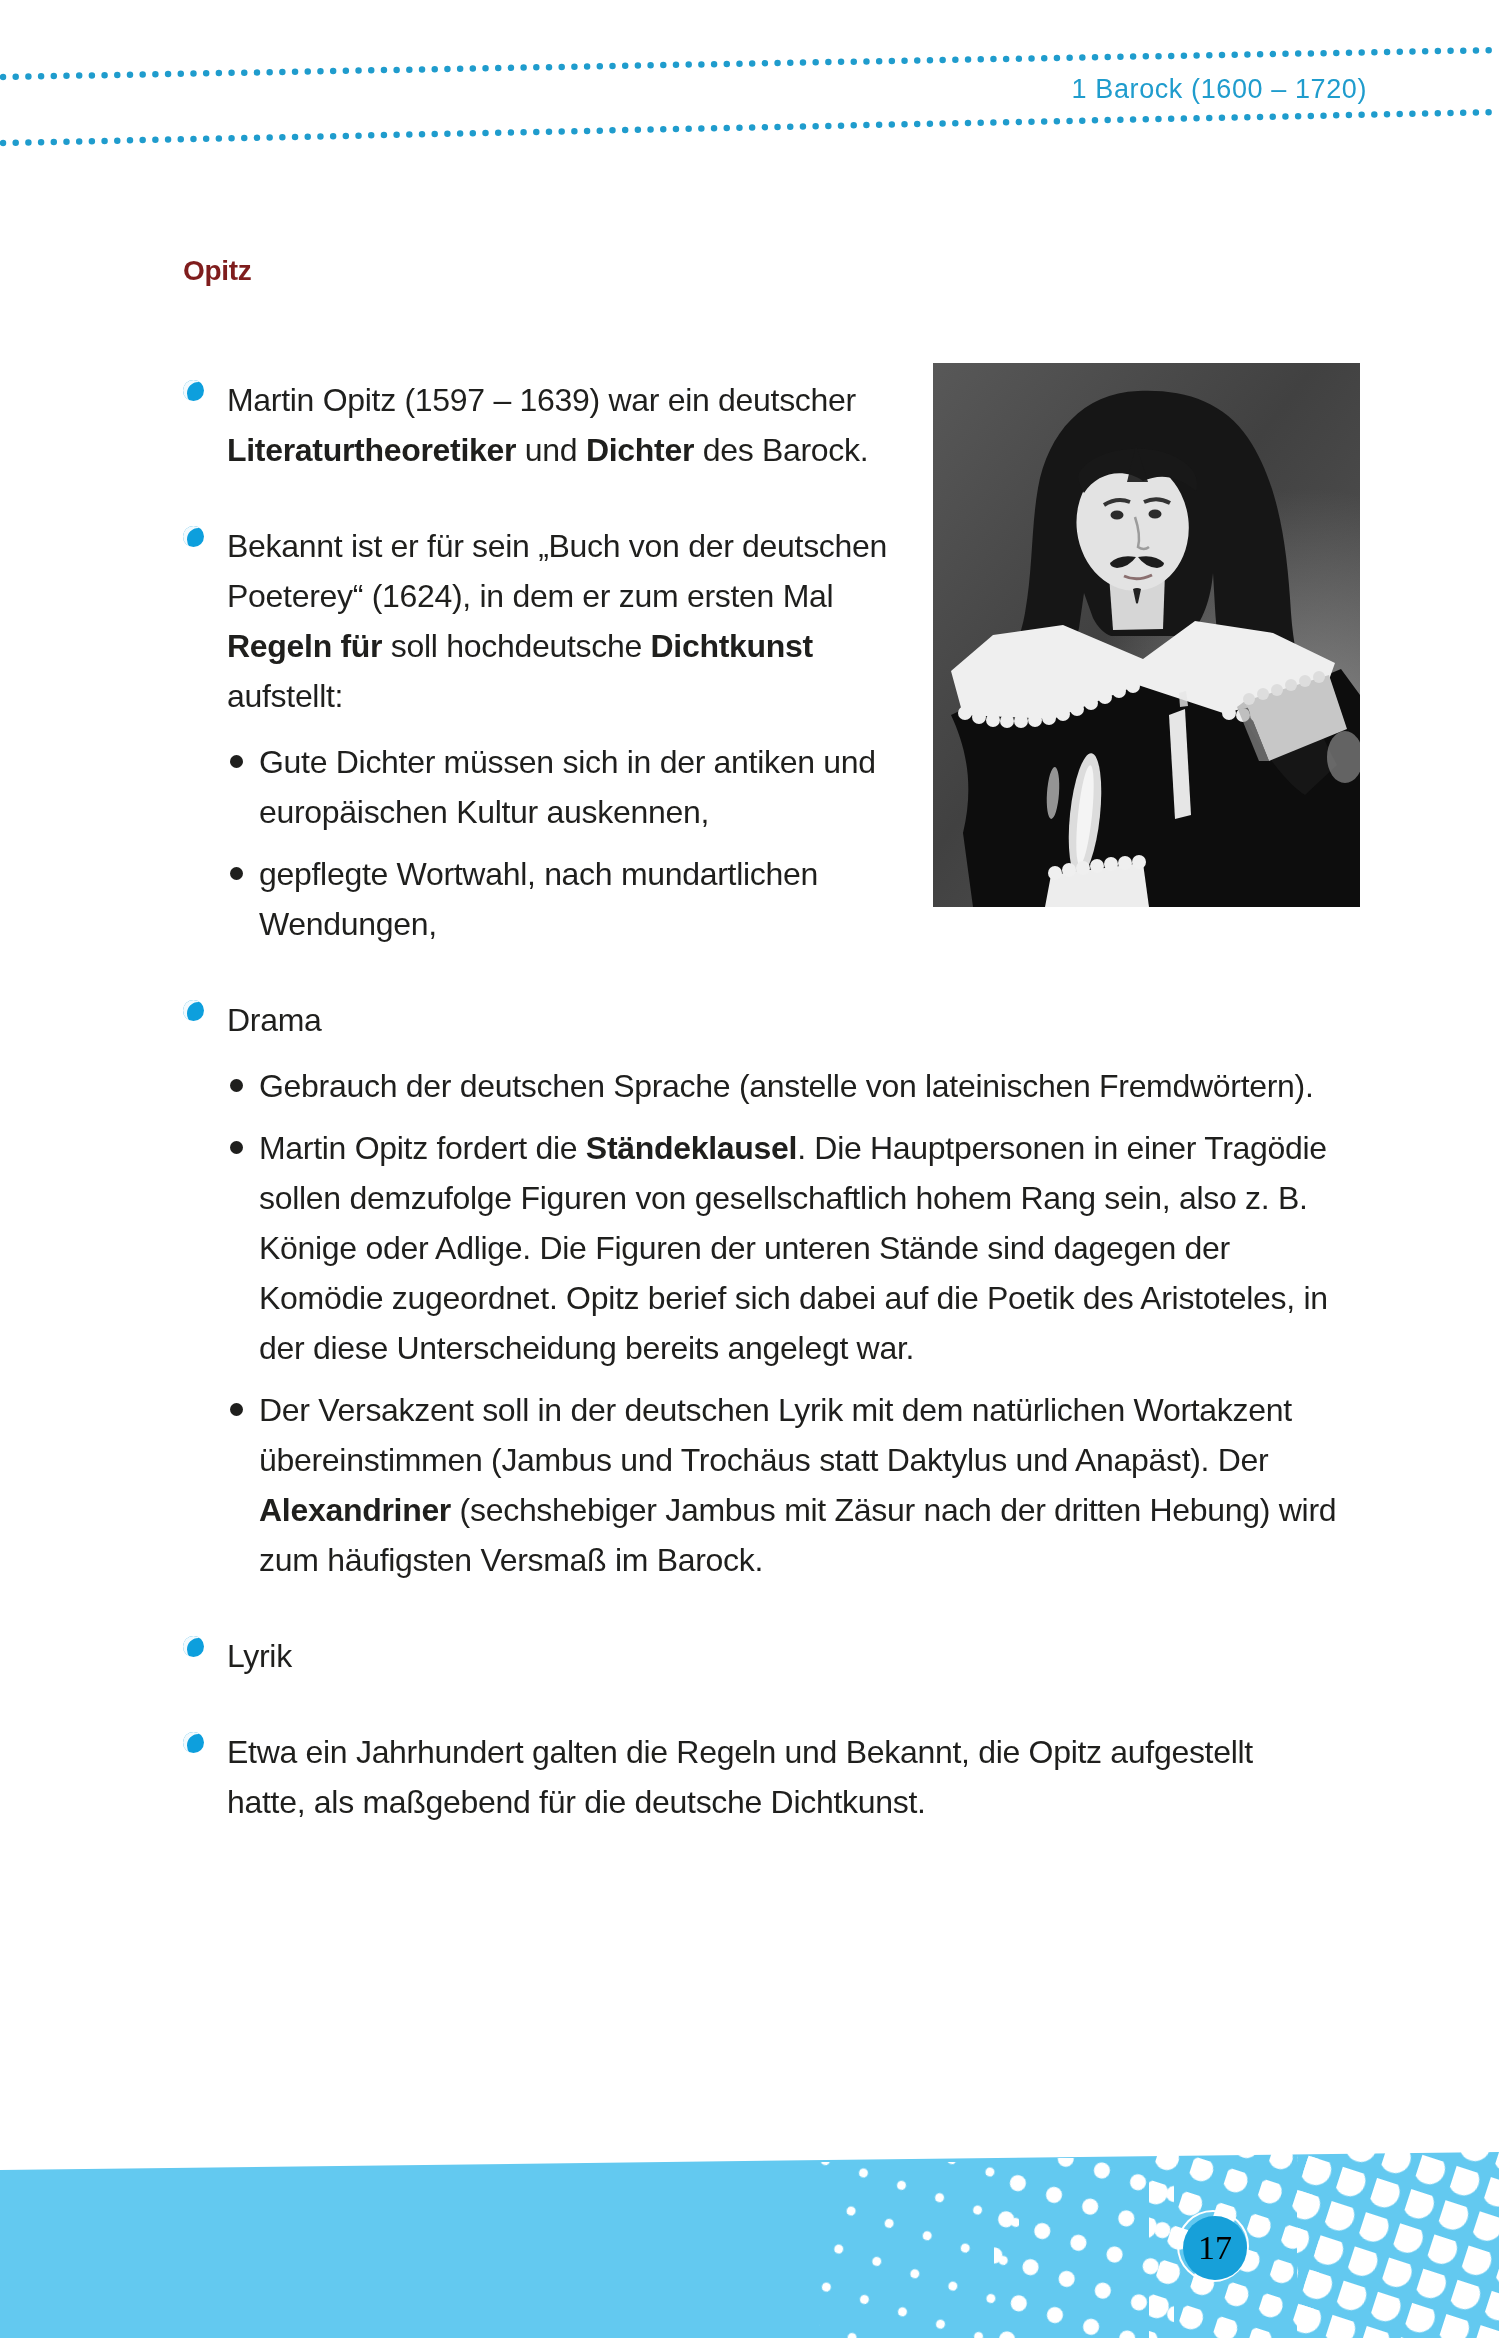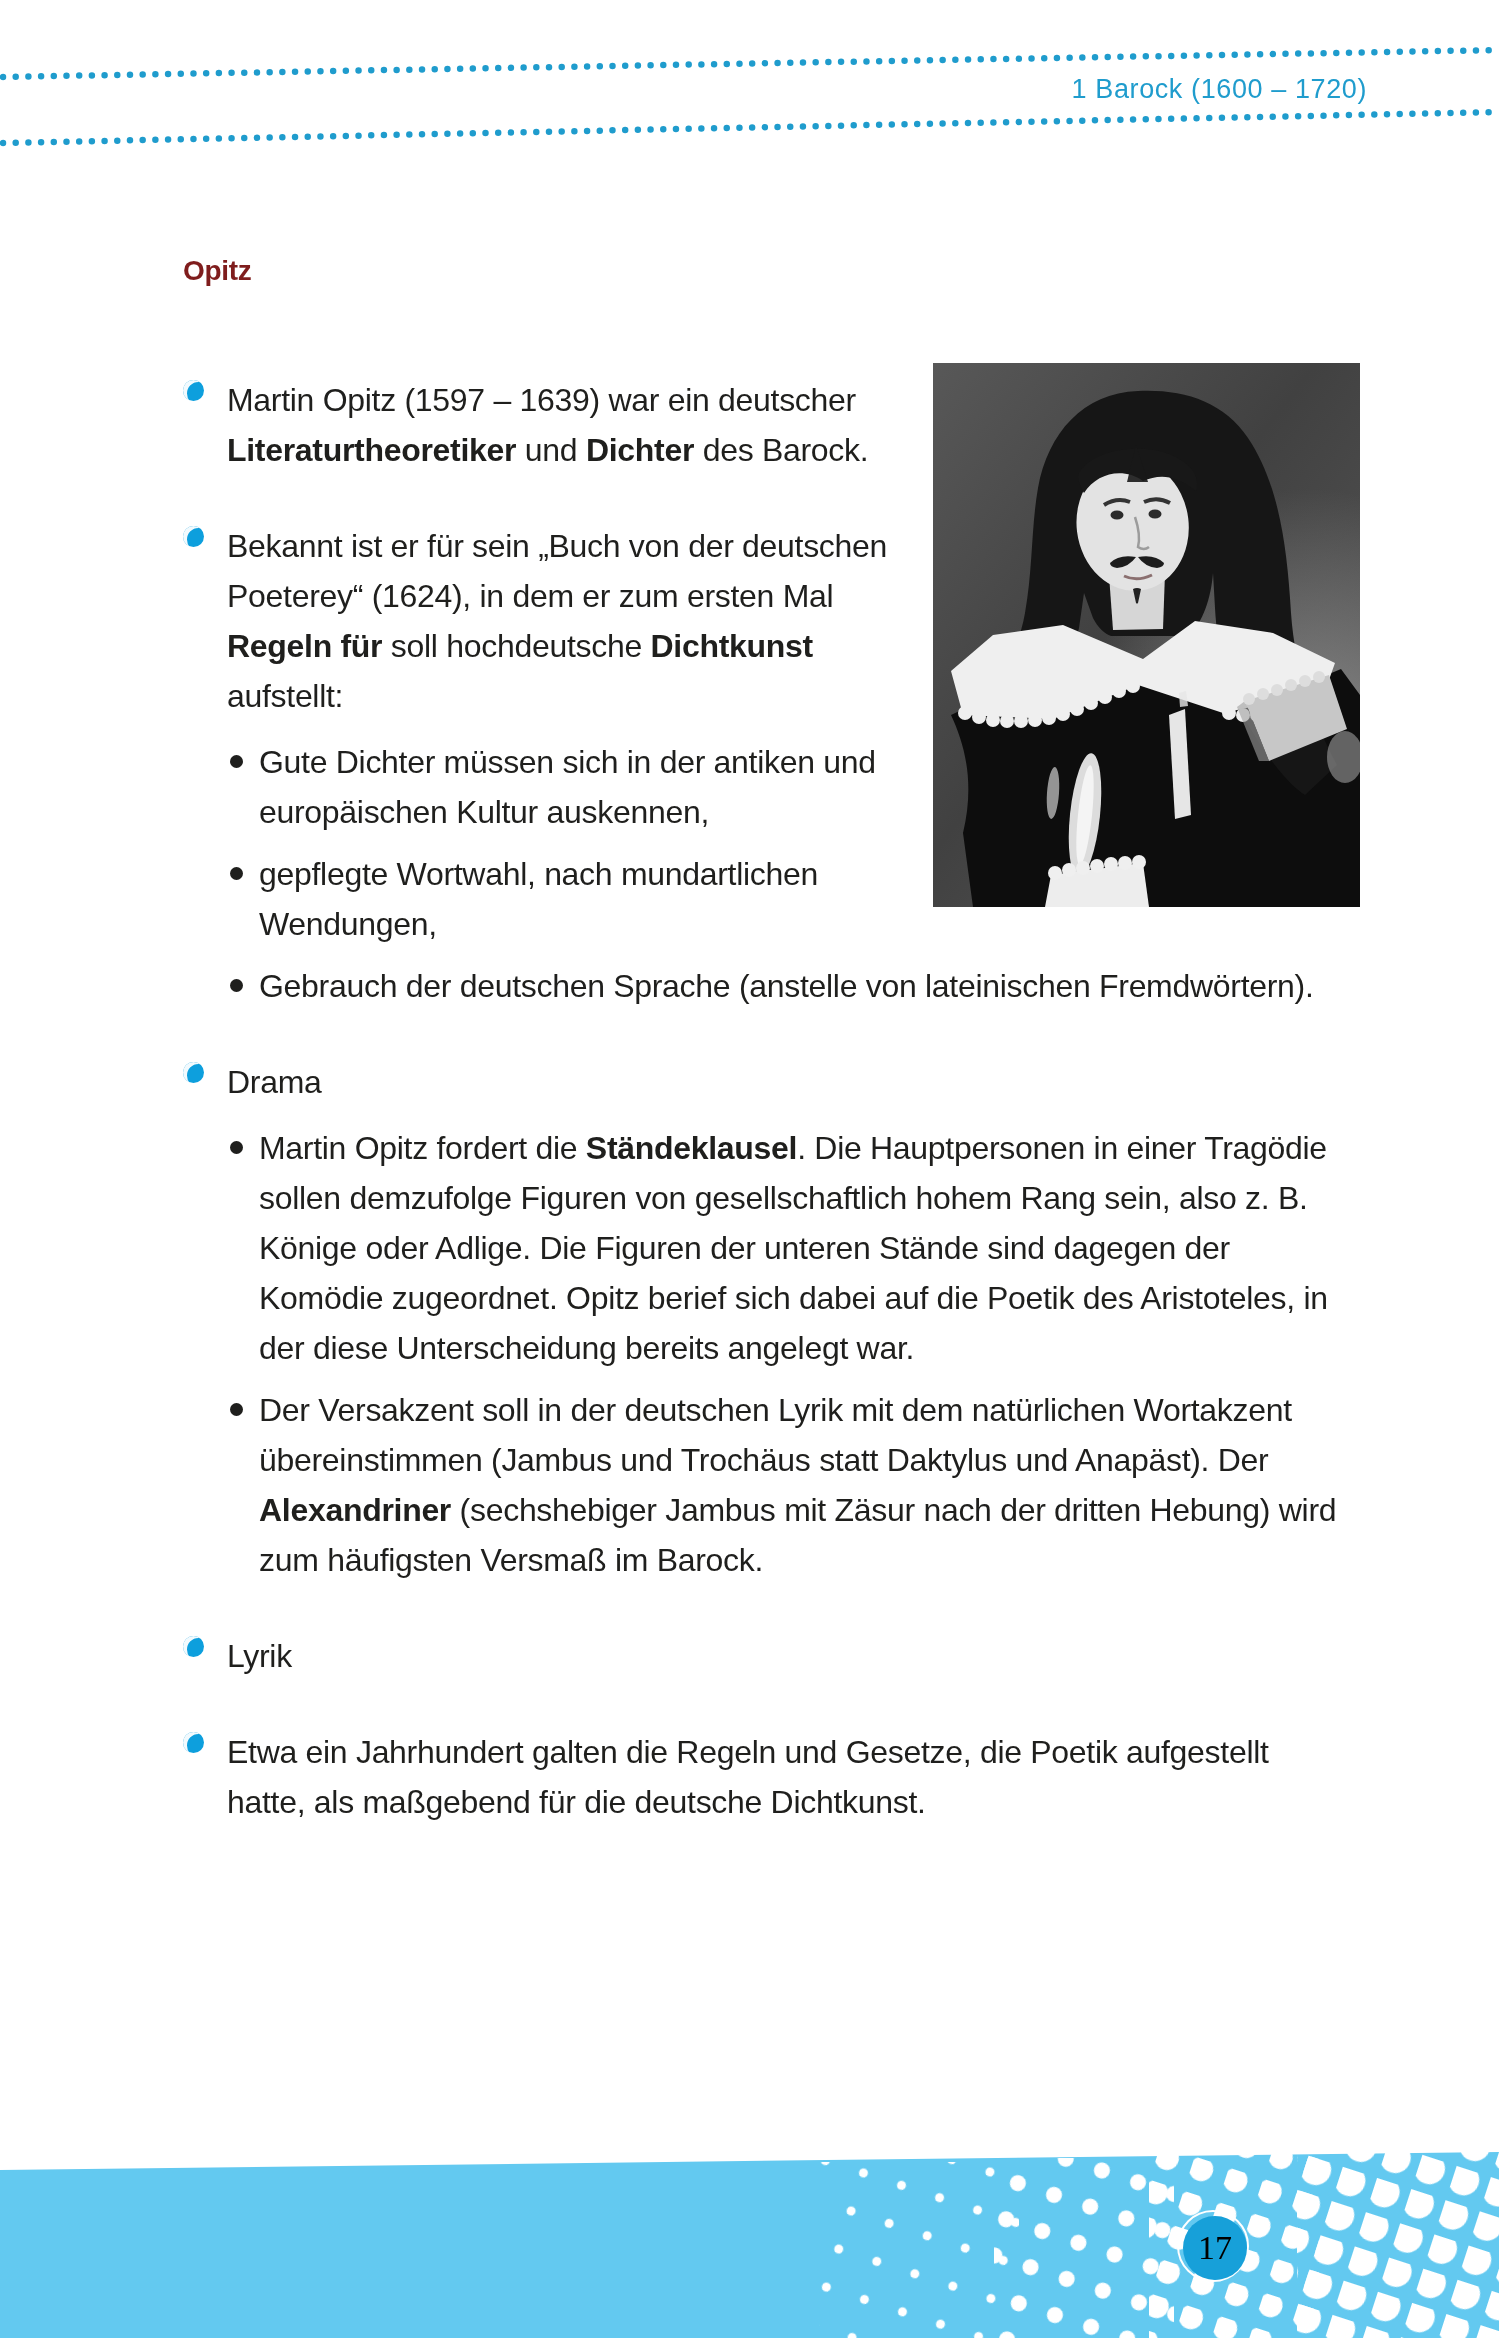--- a/index.html
+++ b/index.html
@@ -197,43 +197,43 @@
         <span class="txt"><span>Bekannt ist er für sein „Buch von der deutschen Poeterey“ (1624), in dem er zum ersten Mal </span><strong>Regeln für</strong><span> soll hochdeutsche </span><strong>Dichtkunst</strong><span> aufstellt:</span></span>
       </div>
       <div class="item sub">
         <span class="marker"></span>
         <span class="txt"><span>Gute Dichter müssen sich in der antiken und europäischen Kultur auskennen,</span></span>
       </div>
       <div class="item sub">
         <span class="marker"></span>
         <span class="txt"><span>gepflegte Wortwahl, nach mundartlichen Wendungen,</span></span>
       </div>
+      <div class="item bullet">
+        <span class="marker"></span>
+        <span class="txt"><span>Drama</span></span>
+      </div>
       <div class="item sub">
         <span class="marker"></span>
         <span class="txt"><span>Gebrauch der deutschen Sprache (anstelle von lateinischen Fremdwörtern).</span></span>
       </div>
-      <div class="item bullet">
-        <span class="marker"></span>
-        <span class="txt"><span>Drama</span></span>
-      </div>
       <div class="item sub">
         <span class="marker"></span>
         <span class="txt"><span>Martin Opitz fordert die </span><strong>Ständeklausel</strong><span>. Die Hauptpersonen in einer Tragödie sollen demzufolge Figuren von gesellschaftlich hohem Rang sein, also z. B. Könige oder Adlige. Die Figuren der unteren Stände sind dagegen der Komödie zugeordnet. Opitz berief sich dabei auf die Poetik des Aristoteles, in der diese Unterscheidung bereits angelegt war.</span></span>
       </div>
       <div class="item sub">
         <span class="marker"></span>
         <span class="txt"><span>Der Versakzent soll in der deutschen Lyrik mit dem natürlichen Wortakzent übereinstimmen (Jambus und Trochäus statt Daktylus und Anapäst). Der </span><strong>Alexandriner</strong><span> (sechshebiger Jambus mit Zäsur nach der dritten Hebung) wird zum häufigs­ten Versmaß im Barock.</span></span>
       </div>
       <div class="item bullet">
         <span class="marker"></span>
         <span class="txt"><span>Lyrik</span></span>
       </div>
       <div class="item bullet">
         <span class="marker"></span>
-        <span class="txt"><span>Etwa ein Jahrhundert galten die Regeln und Gesetze, die Poetik aufgestellt hatte, als maßgebend für die deutsche Dichtkunst.</span></span>
+        <span class="txt"><span>Etwa ein Jahrhundert galten die Regeln und Bekannt, die Opitz aufgestellt hatte, als maßgebend für die deutsche Dichtkunst.</span></span>
       </div>
     </div>
 
   <div class="footer-band"></div>
   <svg class="halftone" viewBox="0 0 680 190" aria-hidden="true">
     <defs>
       <pattern id="ht1" width="40" height="40" patternUnits="userSpaceOnUse" patternTransform="rotate(18)">
         <circle cx="10" cy="10" r="4.5" fill="#ffffff"></circle>
       </pattern>
       <pattern id="ht2" width="38" height="38" patternUnits="userSpaceOnUse" patternTransform="rotate(18)">

